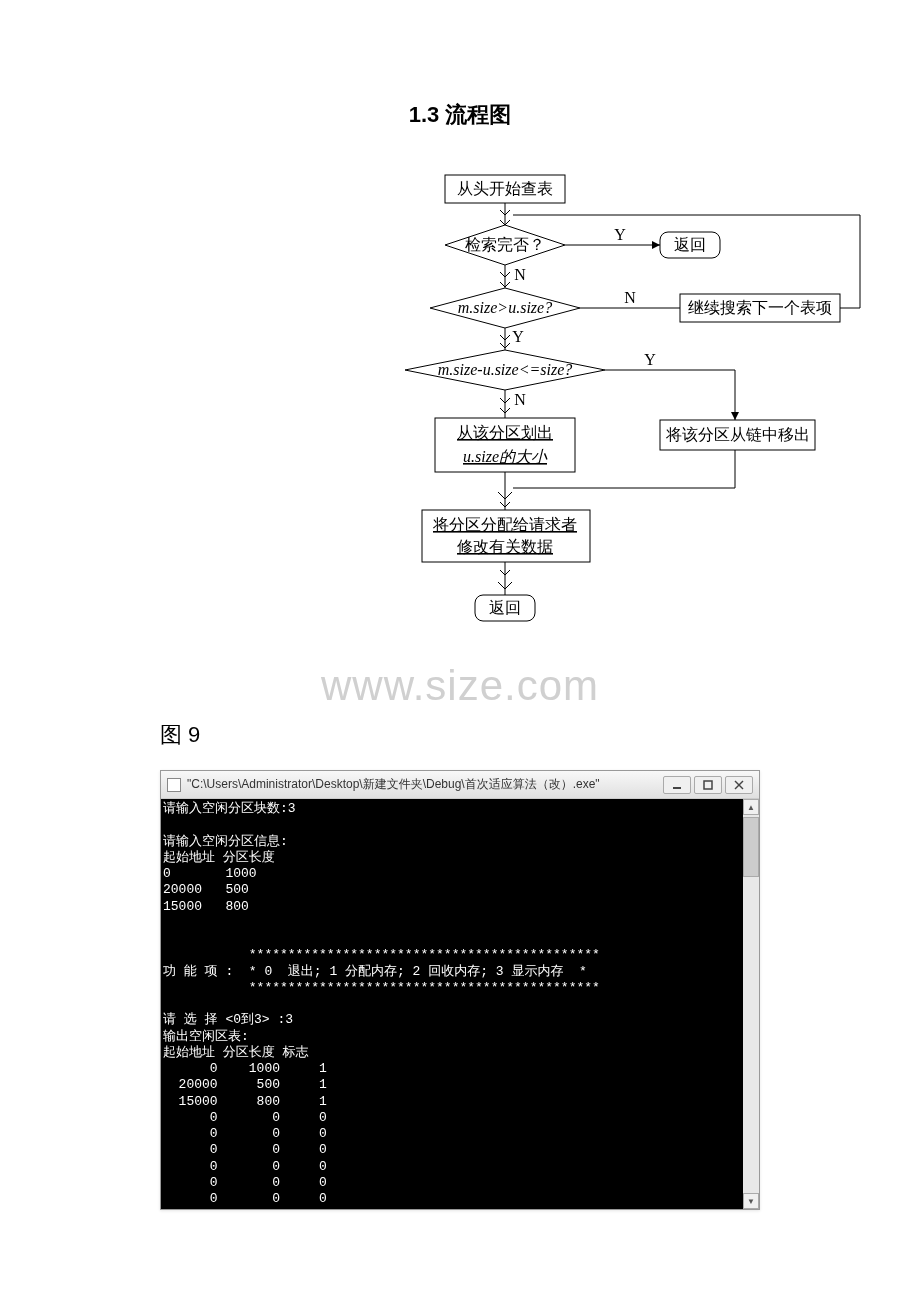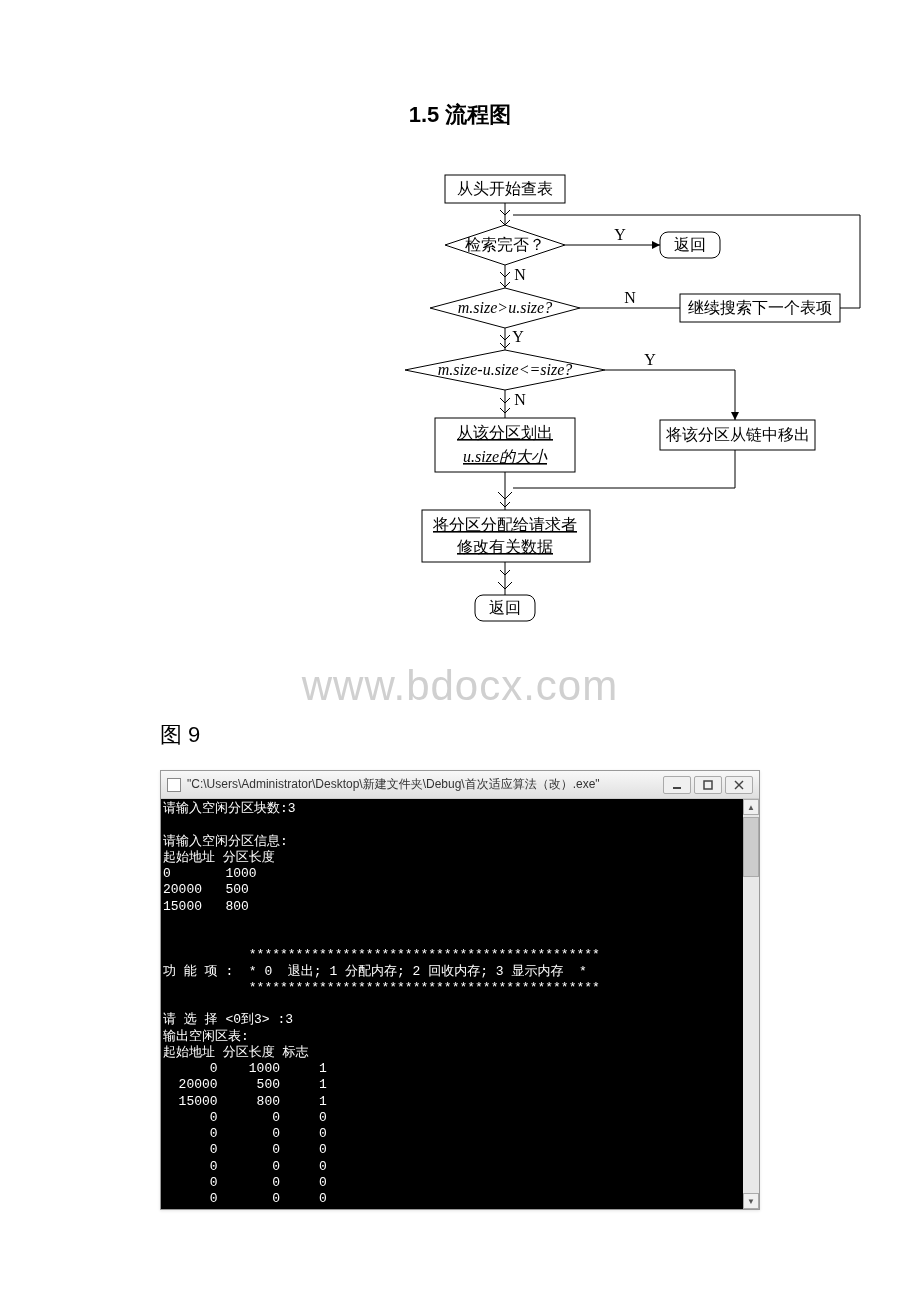--- a/index.html
+++ b/index.html
@@ -119,21 +119,21 @@
     .scroll-thumb {
       height: 60px;
       background: #ccc;
       border: 1px solid #aaa;
       margin-top: 2px;
     }
   </style>
 </head>
 <body>
 
-<h2 class="section-title">1.5 流程图</h2>
+<h2 class="section-title">1.3 流程图</h2>
 
 <div class="flowchart-container">
   <svg width="520" height="520" viewBox="0 0 520 520">
     <g font-family="SimSun" font-size="16" text-anchor="middle">
 
       <rect x="95" y="5" width="120" height="28" fill="#fff" stroke="#000"></rect>
       <text x="155" y="24">从头开始查表</text>
       <line x1="155" y1="33" x2="155" y2="55" stroke="#000"></line>
       <path d="M150,40 l5,5 l5,-5 M150,50 l5,5 l5,-5" stroke="#000" fill="none"></path>
 
@@ -194,21 +194,21 @@
       <text x="155" y="360" text-decoration="underline">将分区分配给请求者</text>
       <text x="155" y="382" text-decoration="underline">修改有关数据</text>
 
       <line x1="155" y1="392" x2="155" y2="425" stroke="#000"></line>
       <path d="M150,400 l5,5 l5,-5 M148,412 l7,7 l7,-7" stroke="#000" fill="none"></path>
 
       <rect x="125" y="425" width="60" height="26" rx="8" fill="#fff" stroke="#000"></rect>
       <text x="155" y="443">返回</text>
     </g>
   </svg>
-  <div class="watermark">www.bdocx.com</div>
+  <div class="watermark">www.size.com</div>
 </div>
 
 <div class="figure-label">图 9</div>
 
 <div class="terminal-window">
   <div class="title-bar">
     <span class="title-icon"></span>
     <span class="title-text">"C:\Users\Administrator\Desktop\新建文件夹\Debug\首次适应算法（改）.exe"</span>
     <div class="window-controls">
       <div class="win-btn">

